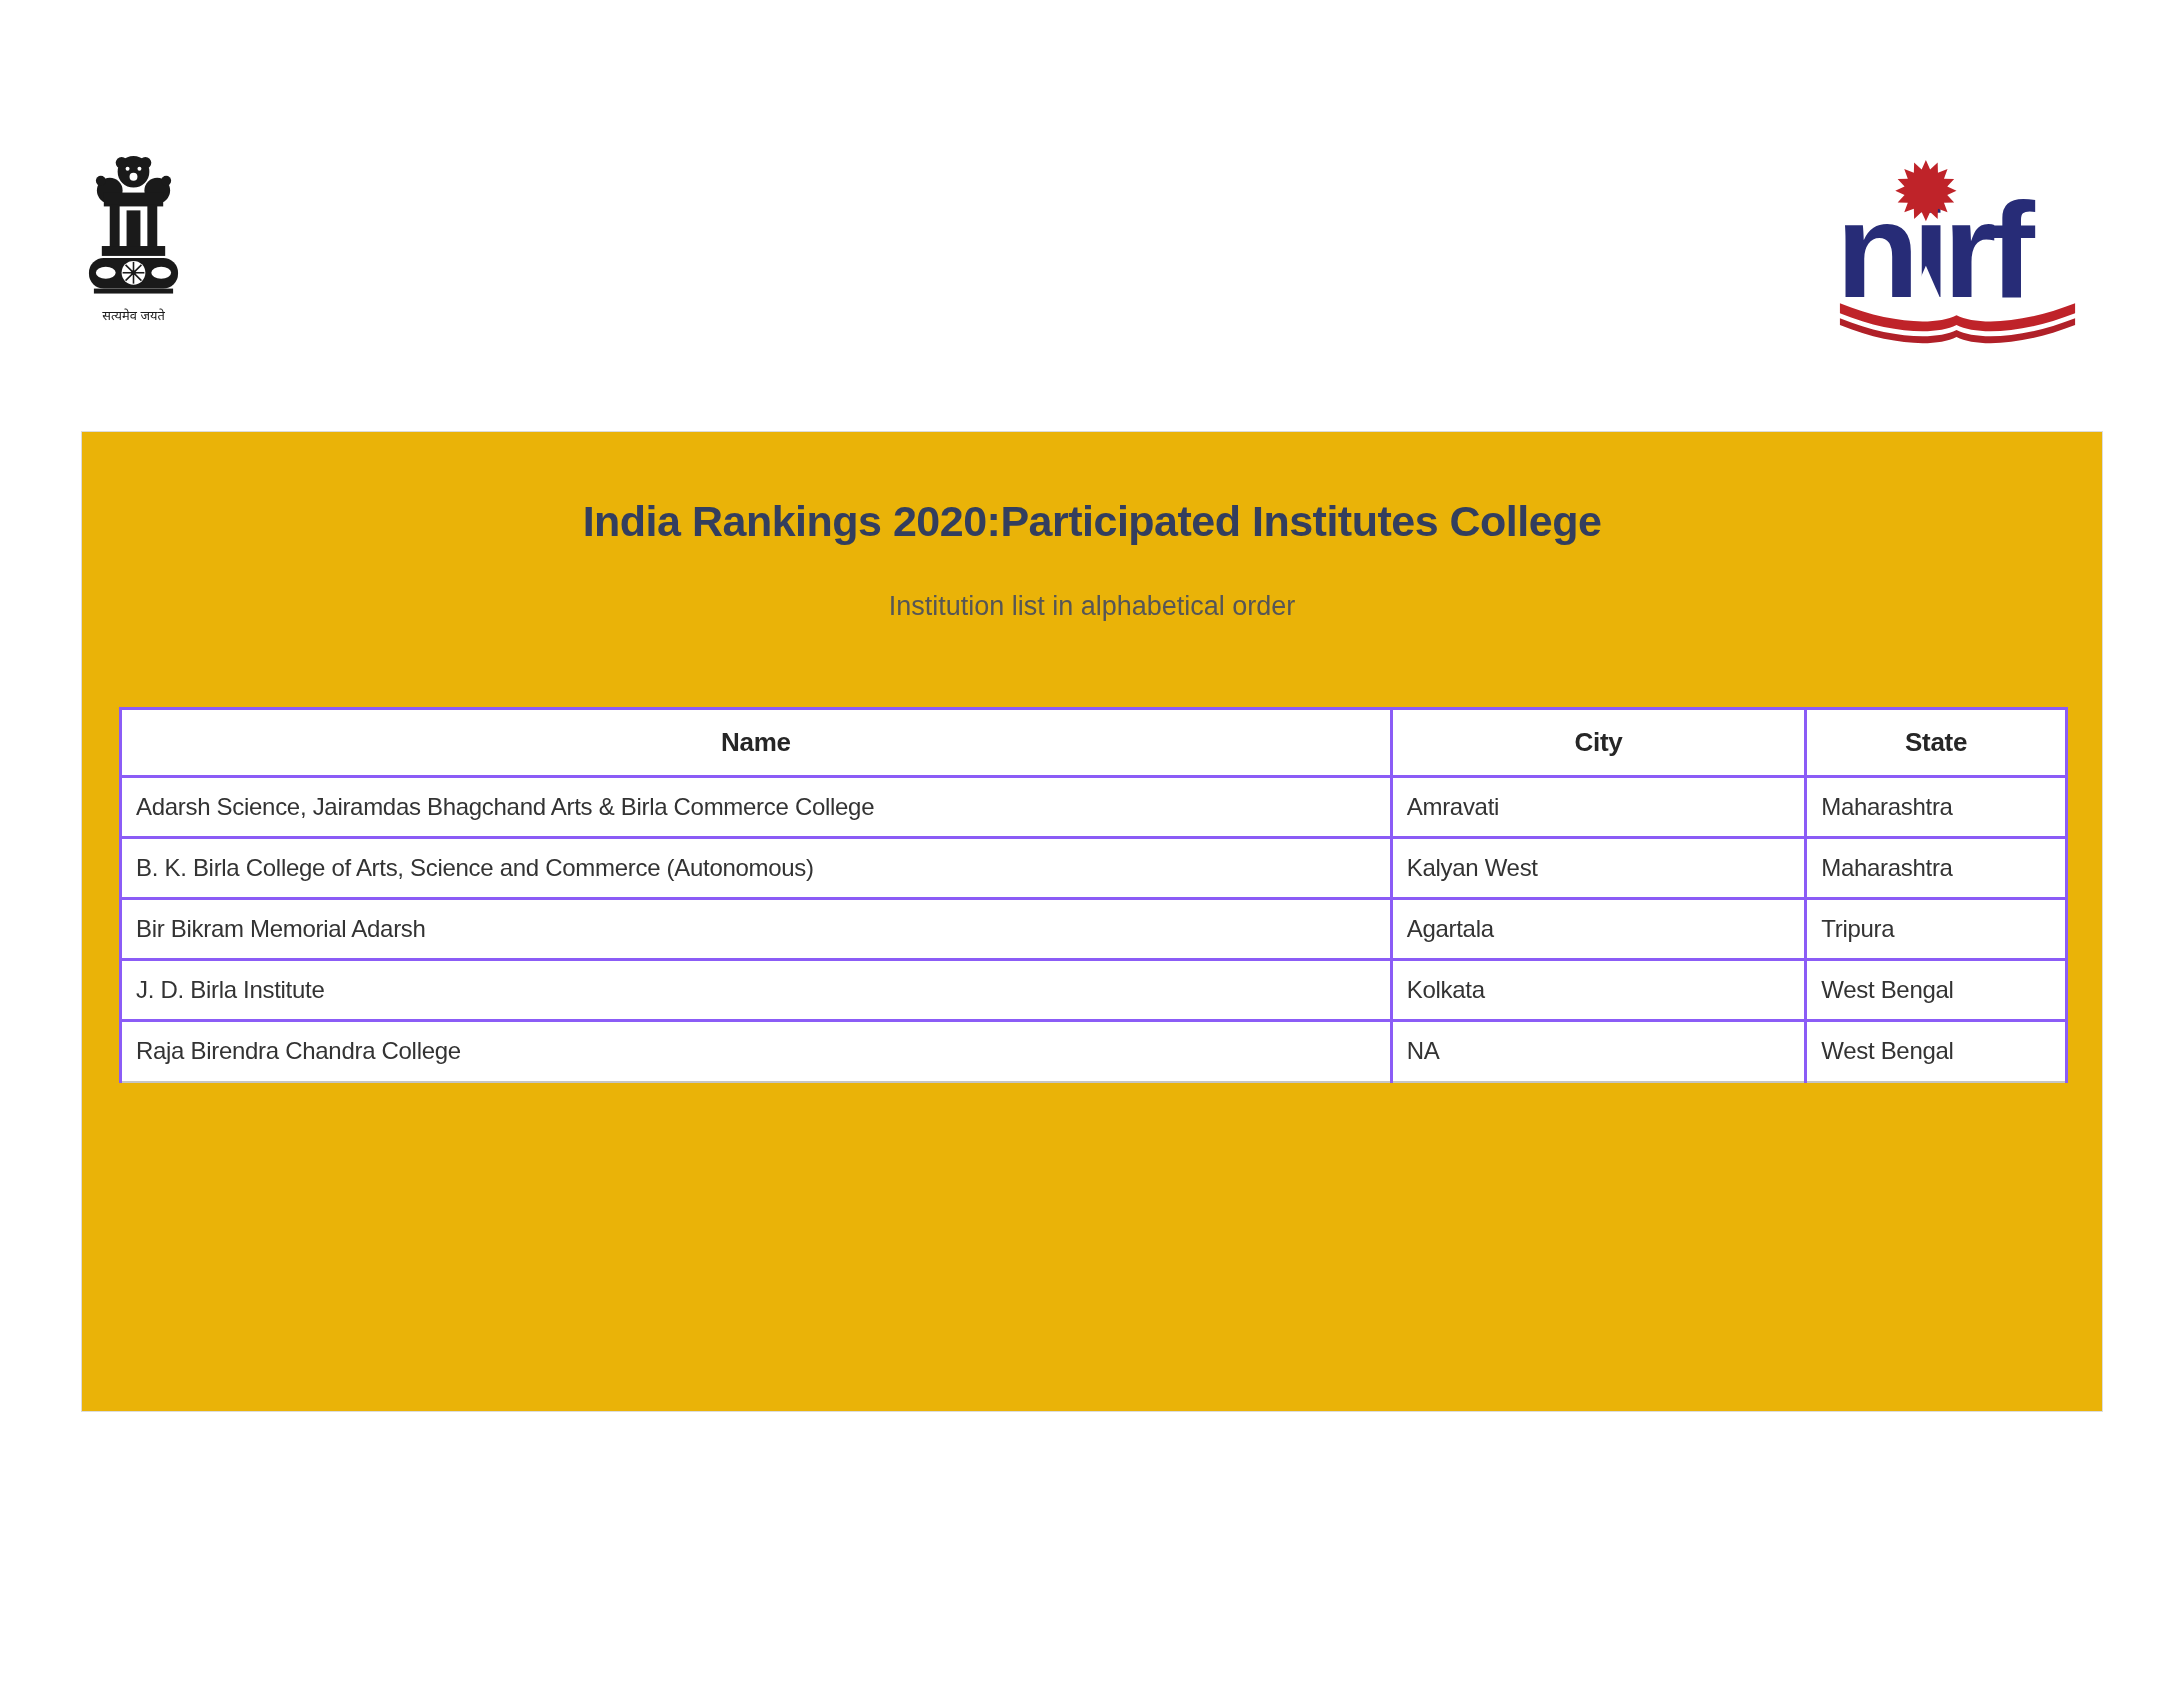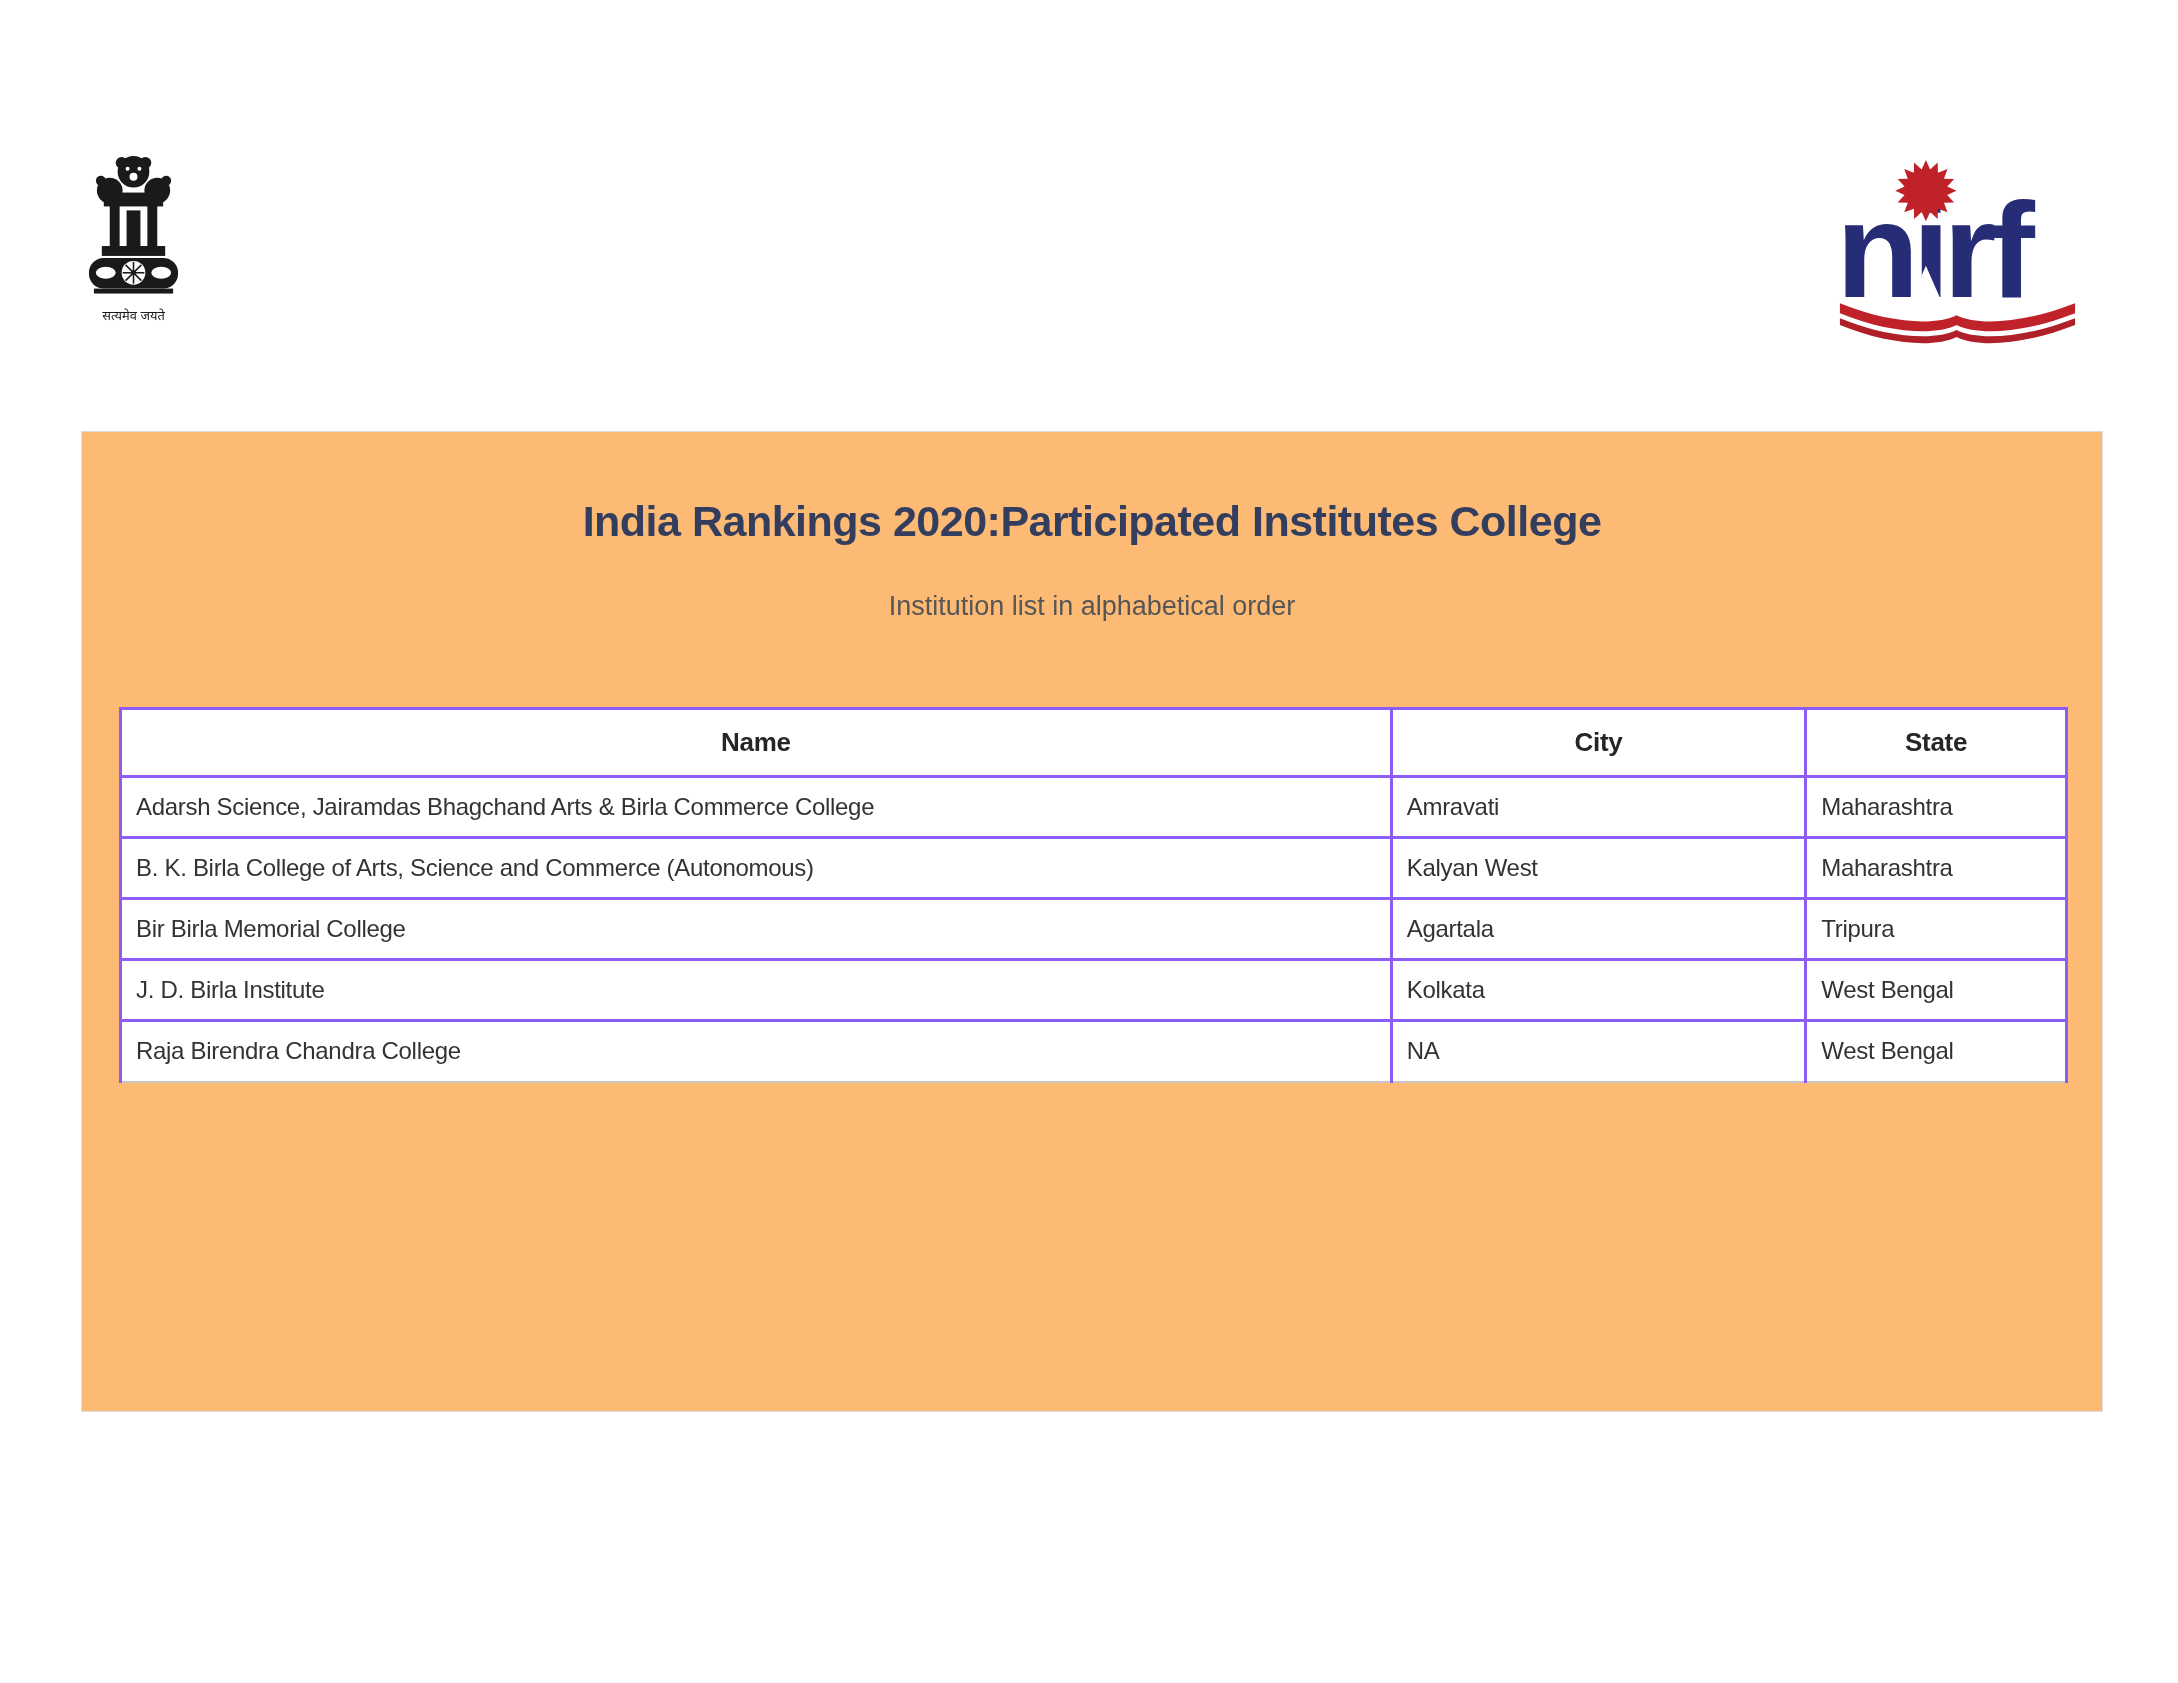--- a/index.html
+++ b/index.html
@@ -56,21 +56,21 @@
   }
 
   
   .panel {
     position: absolute;
     left: 81px;
     top: 431px;
     width: 2022px;
     height: 981px;
     border: 1px solid #dcdcdc;
-    background: #fdba74;
+    background: #eab308;
     padding-top: 65px;
   }
   .panel-title {
     text-align: center;
     font-size: 43px;
     font-weight: 600;
     letter-spacing: -0.5px;
     color: #333e5e;
   }
   .panel-subtitle {
@@ -192,21 +192,21 @@
             <td class="col-name">Adarsh Science, Jairamdas Bhagchand Arts &amp; Birla Commerce College</td>
             <td class="col-city">Amravati</td>
             <td class="col-state">Maharashtra</td>
           </tr>
           <tr>
             <td class="col-name">B. K. Birla College of Arts, Science and Commerce (Autonomous)</td>
             <td class="col-city">Kalyan West</td>
             <td class="col-state">Maharashtra</td>
           </tr>
           <tr>
-            <td class="col-name">Bir Birla Memorial College</td>
+            <td class="col-name">Bir Bikram Memorial Adarsh</td>
             <td class="col-city">Agartala</td>
             <td class="col-state">Tripura</td>
           </tr>
           <tr>
             <td class="col-name">J. D. Birla Institute</td>
             <td class="col-city">Kolkata</td>
             <td class="col-state">West Bengal</td>
           </tr>
           <tr>
             <td class="col-name">Raja Birendra Chandra College</td>

